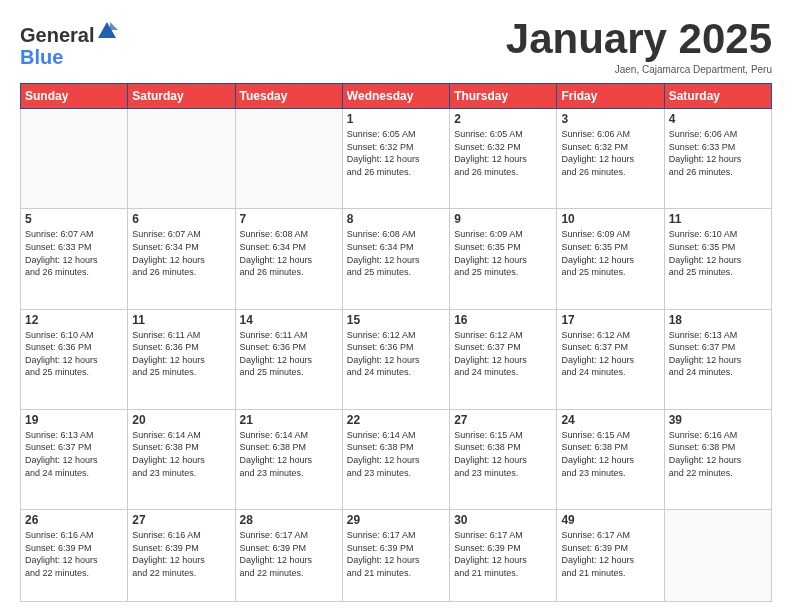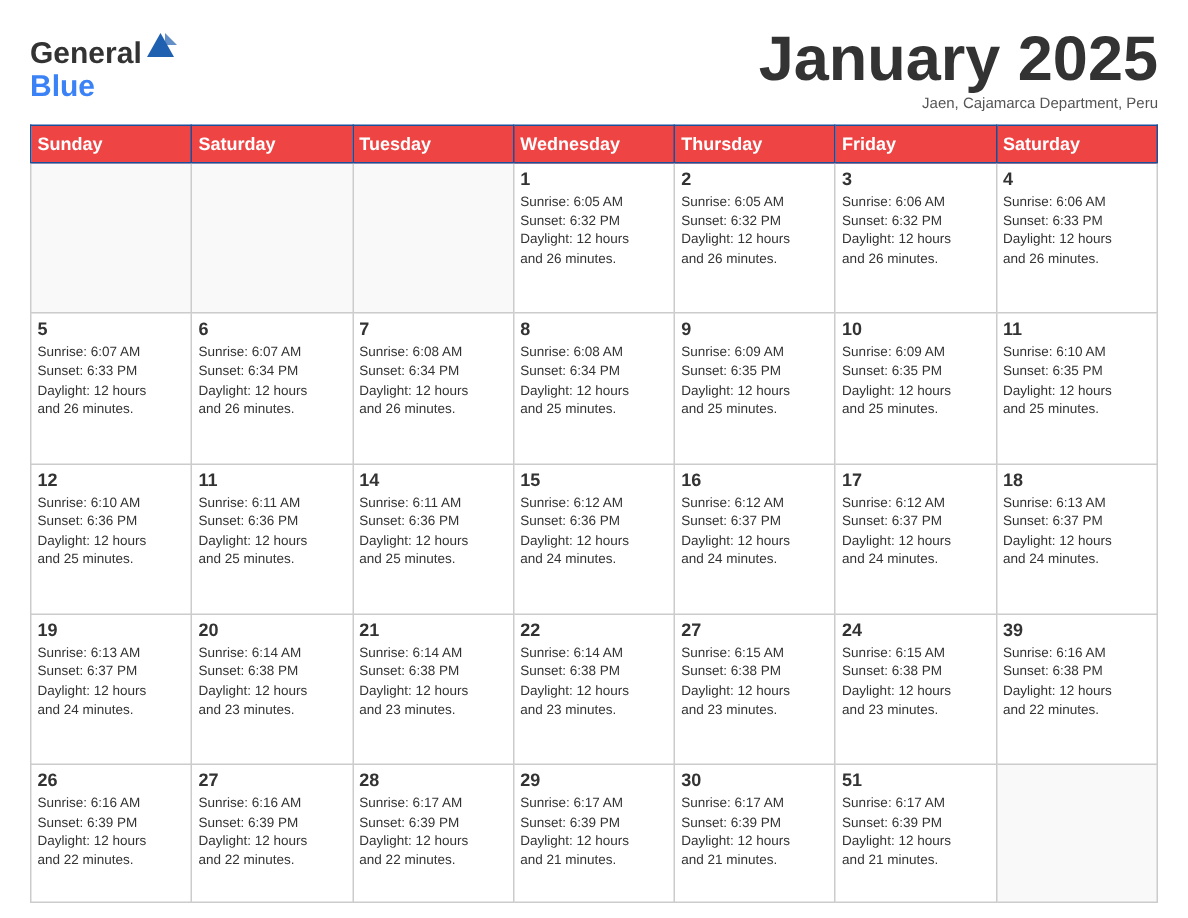--- a/index.html
+++ b/index.html
@@ -344,21 +344,21 @@
 and 21 minutes.</div>
           </td>
           <td>
             <div class="day-number">30</div>
             <div class="day-info" style="white-space: pre-line;">Sunrise: 6:17 AM
 Sunset: 6:39 PM
 Daylight: 12 hours
 and 21 minutes.</div>
           </td>
           <td>
-            <div class="day-number">51</div>
+            <div class="day-number">49</div>
             <div class="day-info" style="white-space: pre-line;">Sunrise: 6:17 AM
 Sunset: 6:39 PM
 Daylight: 12 hours
 and 21 minutes.</div>
           </td>
           <td class="empty"></td>
         </tr>
       </tbody>
   </table>
 </div>

